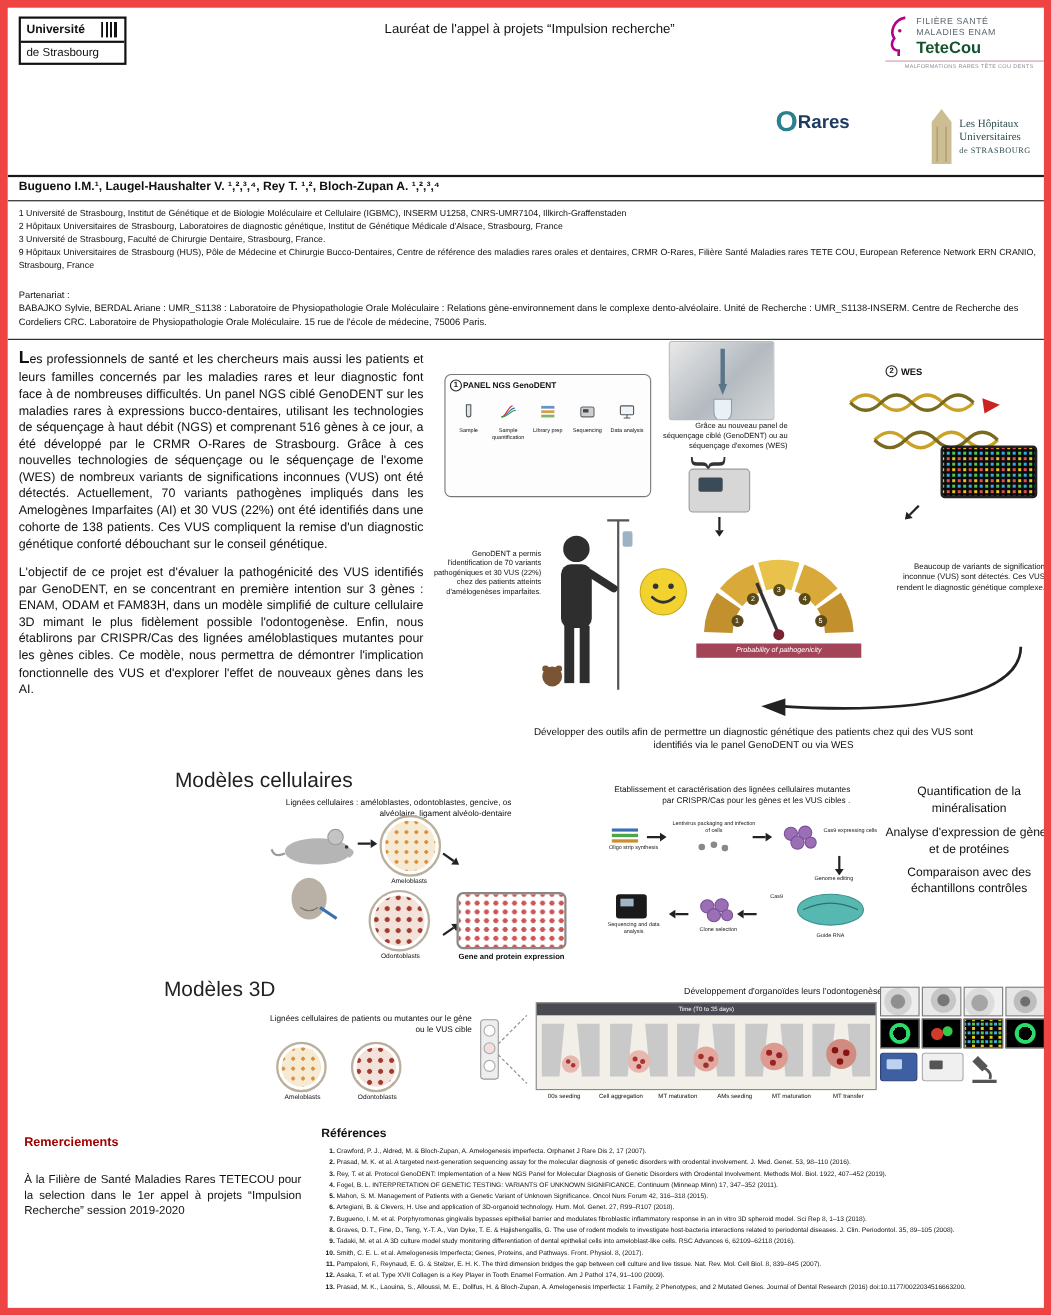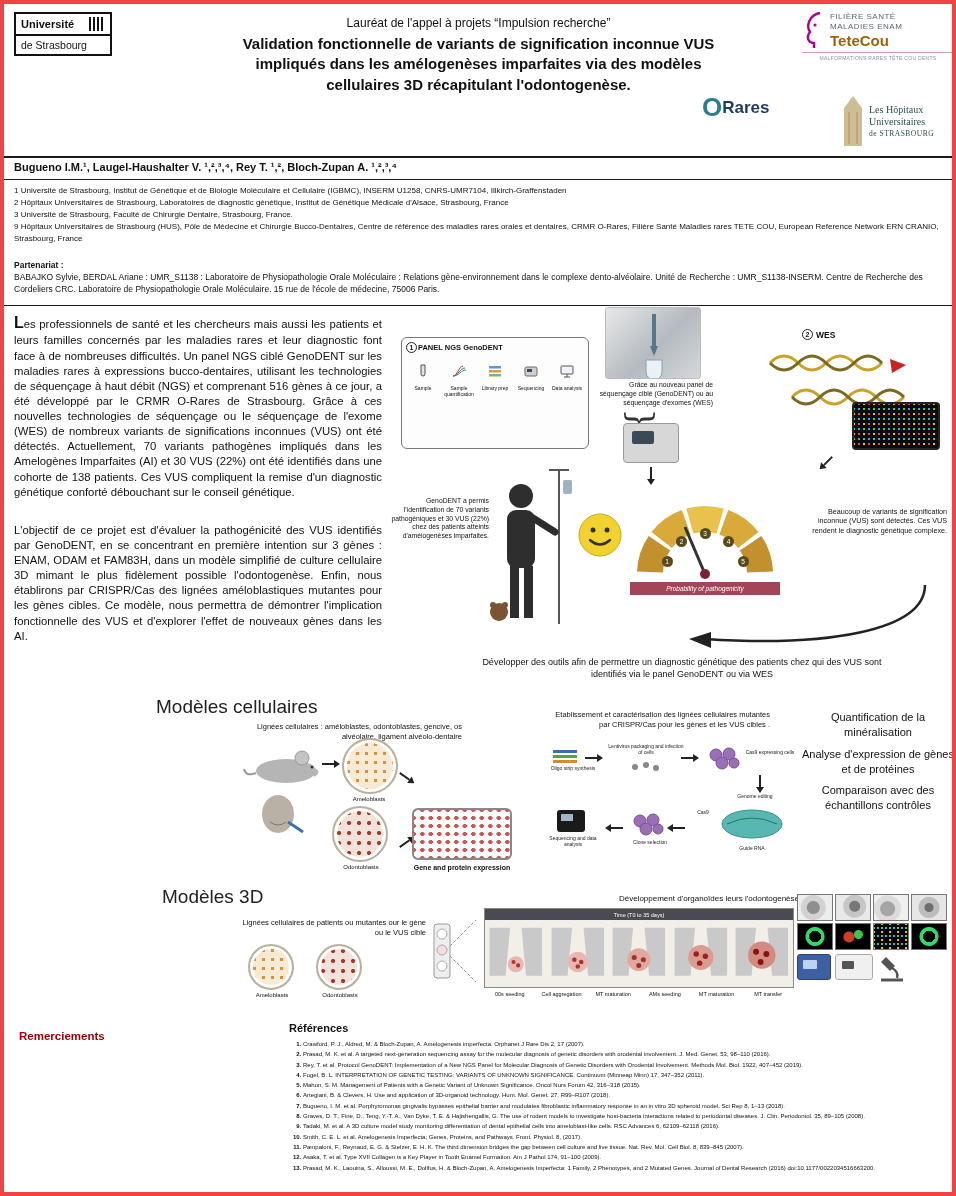--- a/index.html
+++ b/index.html
@@ -1,50 +1,50 @@
 <!DOCTYPE html>
 <html><head>
 <meta charset="utf-8">
 <style>
 *{margin:0;padding:0;box-sizing:border-box}
 body{font-family:"Liberation Sans",sans-serif;color:#111;background:#fff}
-.poster{position:relative;width:956px;height:1196px;background:#fff;border:4px solid #ef4444;overflow:hidden}
+.poster{position:relative;width:956px;height:1196px;background:#fff;border:7px solid #ef4444;overflow:hidden}
 .abs{position:absolute}
 .rule{position:absolute;left:0;width:954px;background:#1a1a1a}
 .cap{font-size:6.8px;line-height:1.3;text-align:right;color:#111}
 .cnum{display:inline-flex;width:11px;height:11px;border:1.2px solid #222;border-radius:50%;font-size:7px;font-weight:bold;align-items:center;justify-content:center;background:#fff;vertical-align:middle}
 
 .unistra{left:10px;top:8px;width:98px;border:2px solid #111;background:#fff}
 .unistra .u-top{display:flex;align-items:center;justify-content:space-between;padding:3px 5px;font-weight:bold;font-size:11px}
 .unistra .barcode{display:inline-block;width:16px;height:14px;background:repeating-linear-gradient(90deg,#111 0 2px,#fff 2px 4px)}
 .unistra .u-bot{border-top:2px solid #111;padding:3px 5px;font-size:10.5px}
 .igbmc{left:14px;top:64px;width:135px}
 .igbmc .name{font-size:30px;font-weight:bold;color:#7fa32a;letter-spacing:-1px;line-height:1}
 .igbmc .sub{font-size:6.5px;color:#7fa32a;line-height:1.25}
 .titleblock{left:222px;top:12px;width:505px;text-align:center}
 .award{font-size:12px}
 .maintitle{font-size:15px;font-weight:bold;line-height:1.35;margin-top:4px}
 .tetecou{left:798px;top:6px;width:152px}
 .tetecou .row{display:flex;gap:4px;align-items:center}
 .tetecou .l{font-size:8px;letter-spacing:.5px;color:#5b6770;line-height:1.25}
-.tetecou .name{font-size:15px;font-weight:bold;color:#a16207}
+.tetecou .name{font-size:15px;font-weight:bold;color:#14532d}
 .tetecou .sub{font-size:5px;color:#8a8f98;letter-spacing:.3px;border-top:1px solid #c9a; margin-top:2px;padding-top:2px;text-align:center}
 .orares{left:698px;top:88px;width:85px;display:flex;align-items:center}
 .orares .o{font-size:26px;font-weight:bold;color:#2b7f8e}
 .orares .rest{font-size:17px;font-weight:bold;color:#1d3a5f}
 .hus{left:836px;top:90px;width:118px;display:flex;gap:3px;align-items:center}
 .hus .txt{font-family:"Liberation Serif",serif;color:#2e4d4d;font-size:10px;line-height:1.25}
 .hus .txt .small{font-size:7.5px;letter-spacing:.5px}
 
 .authors{left:10px;top:157px;font-size:11px;font-weight:bold}
 .affil{left:10px;top:181px;width:938px;font-size:8px;line-height:1.5}
-.partlabel{left:10px;top:256px;font-size:8.5px;font-weight:bold}
+.partlabel{left:10px;top:256px;font-size:8.5px;font-weight:normal}
 .parttext{left:10px;top:268px;width:938px;font-size:8.5px;line-height:1.4}
 .intro{left:10px;top:308px;width:368px;font-size:11.3px;line-height:1.34;text-align:justify}
-.intro .p2{margin-top:23px}
+.intro .p2{margin-top:11px}
 .dropcap::first-letter{font-size:16px;font-weight:bold}
 
 .fig{left:383px;top:303px;width:570px;height:382px}
 .panelbox{left:14px;top:30px;width:188px;height:112px;border:1px solid #777;border-radius:6px;background:#fdfdfd;padding:4px}
 .panelhead{font-size:7.5px;font-weight:bold;display:flex;align-items:center;gap:1px}
 .steps{display:flex;justify-content:space-between;margin-top:10px}
 .step{width:34px;text-align:center}
 .step .lbl{font-size:5px;line-height:1.2;margin-top:2px}
 .photo{left:218px;top:0;width:96px;height:72px;background:linear-gradient(135deg,#e8e8e8,#b4bac0 55%,#d6d9db);border:1px solid #bbb;border-radius:3px}
 .brace{left:244px;top:92px;font-size:34px;color:#333;transform:rotate(90deg);font-family:"DejaVu Serif",serif}
@@ -104,21 +104,20 @@
     <div class="u-top">
         <span>Université</span>
         <span class="barcode"></span>
       </div>
     <div class="u-bot">de Strasbourg</div>
   </div>
 
 
   <div class="abs titleblock">
     <div class="award">Lauréat de l'appel à projets “Impulsion recherche”</div>
-    <div class="maintitle">Validation fonctionnelle de variants de signification inconnue VUS impliqués dans les amélogenèses imparfaites via des modèles cellulaires 3D récapitulant l'odontogenèse.</div>
   </div>
 
   <div class="abs tetecou">
     <div class="row">
       <svg width="24" height="40" viewBox="0 0 24 40">
           <path d="M18 3 C 7 5 4 16 8 22 C 4 27 6 33 12 33 L12 38" stroke="#b5008c" stroke-width="2.4" fill="none"></path>
           <circle cx="13" cy="15" r="1.6" fill="#b5008c"></circle>
         </svg>
       <div>
         <div class="l">FILIÈRE SANTÉ</div>
@@ -413,21 +412,21 @@
     </div>
 
     <div class="abs readouts">
       <div>Quantification de la minéralisation</div>
       <div>Analyse d'expression de gènes et de protéines</div>
       <div>Comparaison avec des échantillons contrôles</div>
     </div>
   </div>
 
   <div class="abs m3d">
-    <div class="abs secheading" style="left:158px;top:2px">Modèles 3D</div>
+    <div class="abs secheading" style="left:142px;top:2px">Modèles 3D</div>
     <div class="abs cap" style="left:515px;top:10px;width:280px;font-size:8px">Développement d'organoïdes leurs l'odontogenèse</div>
     <div class="abs cap" style="left:232px;top:34px;width:190px;font-size:7.5px">Lignées cellulaires de patients ou mutantes our le gène ou le VUS cible</div>
 
     <div class="abs petri amelo" style="left:244px;top:60px;width:46px;height:46px"></div>
     <div class="abs plab" style="left:238px;top:108px;width:60px">Ameloblasts</div>
     <div class="abs petri odonto" style="left:312px;top:60px;width:46px;height:46px"></div>
     <div class="abs plab" style="left:306px;top:108px;width:60px">Odontoblasts</div>
 
     <div class="abs" style="left:428px;top:24px;width:362px;height:100px">
       <svg class="abs" style="left:0;top:8px" width="46" height="70">
@@ -503,20 +502,21 @@
         <span class="inst blue"><i></i></span><span class="inst white"><i></i></span><svg width="30" height="28" viewBox="0 0 30 28" style="vertical-align:top">
             <path d="M9 3 L18 12 L13 17 L4 8 Z" fill="#555"></path>
             <path d="M15 14 q7 4 5 10" stroke="#555" stroke-width="2.5" fill="none"></path>
             <line x1="4" y1="26" x2="26" y2="26" stroke="#555" stroke-width="3"></line>
           </svg>
       </div>
     </div>
   </div>
 
   <div class="abs remhead">Remerciements</div>
+  <div class="abs remtext">À la Filière de Santé Maladies Rares TETECOU pour la selection dans le 1er appel à projets “Impulsion Recherche” session 2019-2020</div>
 
   <div class="abs refhead">Références</div>
   <ol class="abs reflist">
     <li>Crawford, P. J., Aldred, M. &amp; Bloch-Zupan, A. Amelogenesis imperfecta. Orphanet J Rare Dis 2, 17 (2007).</li>
     <li>Prasad, M. K. et al. A targeted next-generation sequencing assay for the molecular diagnosis of genetic disorders with orodental involvement. J. Med. Genet. 53, 98–110 (2016).</li>
     <li>Rey, T. et al. Protocol GenoDENT: Implementation of a New NGS Panel for Molecular Diagnosis of Genetic Disorders with Orodental Involvement. Methods Mol. Biol. 1922, 407–452 (2019).</li>
     <li>Fogel, B. L. INTERPRETATION OF GENETIC TESTING: VARIANTS OF UNKNOWN SIGNIFICANCE. Continuum (Minneap Minn) 17, 347–352 (2011).</li>
     <li>Mahon, S. M. Management of Patients with a Genetic Variant of Unknown Significance. Oncol Nurs Forum 42, 316–318 (2015).</li>
     <li>Artegiani, B. &amp; Clevers, H. Use and application of 3D-organoid technology. Hum. Mol. Genet. 27, R99–R107 (2018).</li>
     <li>Bugueno, I. M. et al. Porphyromonas gingivalis bypasses epithelial barrier and modulates fibroblastic inflammatory response in an in vitro 3D spheroid model. Sci Rep 8, 1–13 (2018).</li>

